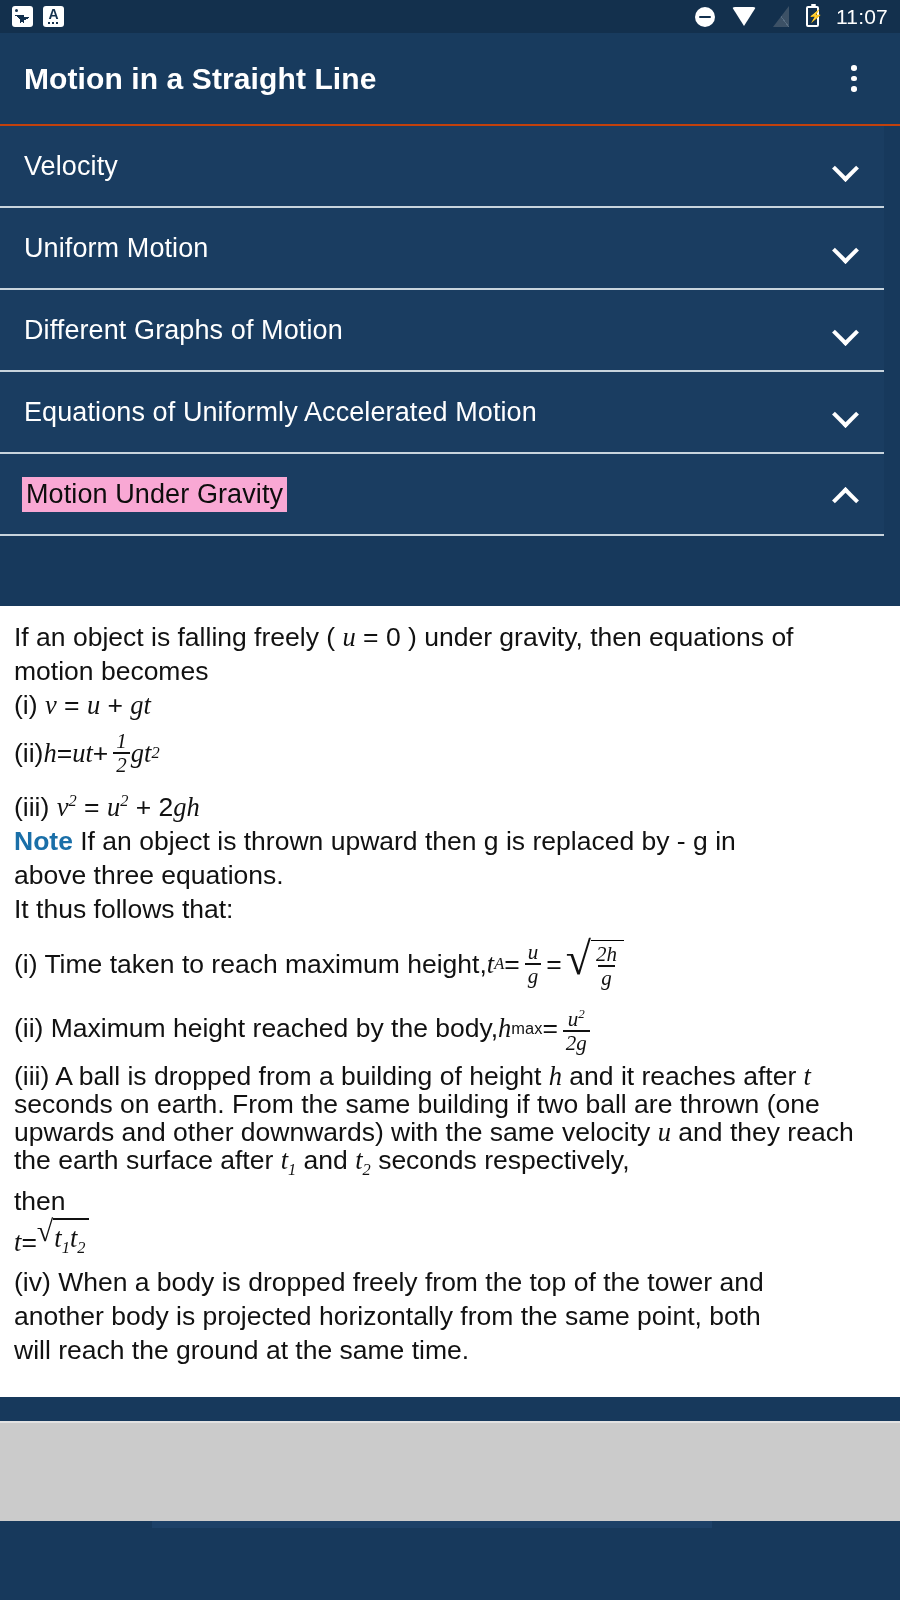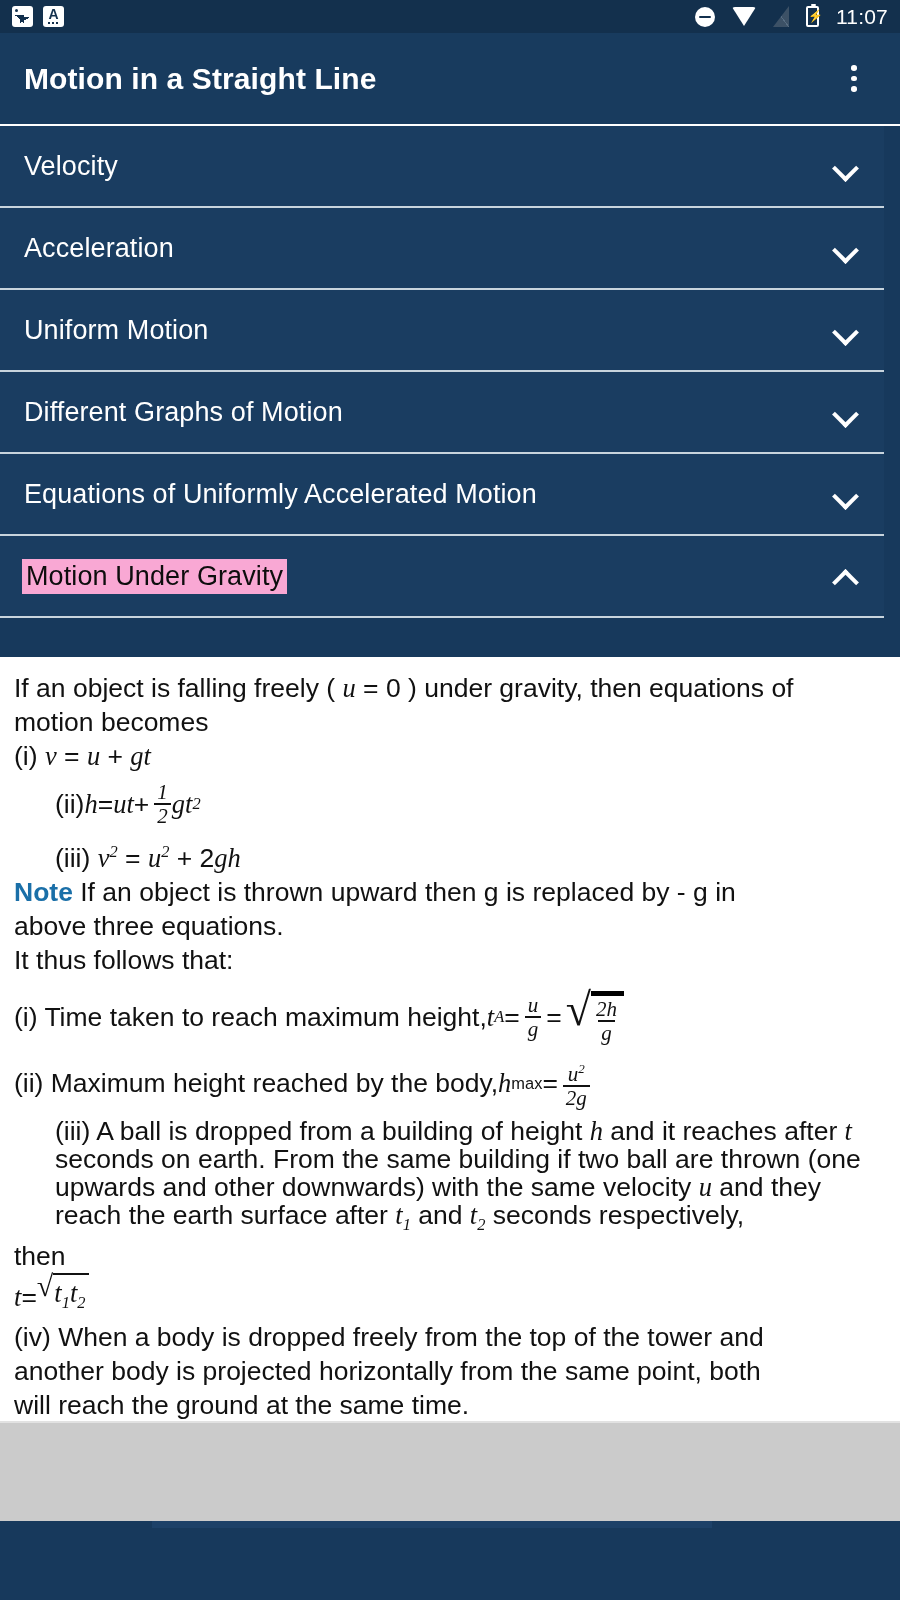--- a/index.html
+++ b/index.html
@@ -52,21 +52,21 @@
   }
   .bat-ico{ width:13px; height:21px; border:2px solid #fff; border-radius:2px; position:relative; background:#13304d;}
   .bat-ico::before{ content:""; position:absolute; left:3px; top:-4px; width:5px; height:2px; background:#fff; border-radius:1px;}
   .bat-ico::after{ content:"\26A1"; position:absolute; left:0; right:0; top:-1px; text-align:center;
                    font-size:12px; line-height:18px; color:#fff; }
 
   
   .appbar{
     position:absolute; left:0; top:33px; width:900px; height:93px;
     background:#183b5e; display:flex; align-items:center; padding:0 24px;
-    border-bottom:2px solid #ffffff;
+    border-bottom:2px solid #c2410c;
   }
   .appbar-title{ color:#ffffff; font-size:30px; font-weight:700; letter-spacing:.1px; }
   .overflow-btn{ margin-left:auto; width:44px; height:44px; display:flex; flex-direction:column;
                  align-items:center; justify-content:center; gap:5px; cursor:pointer; }
   .overflow-btn i{ width:5.5px; height:5.5px; border-radius:50%; background:#fff; display:block; }
 
   
   .acc-list{ position:absolute; left:0; top:126px; width:884px; }
   .acc-item{
     height:82px; background:#1a3d61; display:flex; align-items:center;
@@ -77,47 +77,47 @@
   .chev{ margin-left:auto; width:30px; height:30px; position:relative; }
   .chev::after{
     content:""; position:absolute; left:6px; top:8px; width:15px; height:15px;
     border-right:4px solid #ffffff; border-bottom:4px solid #ffffff;
     transform:rotate(45deg);
   }
   .chev.up::after{ transform:rotate(-135deg); top:12px; }
 
   
   .content{
-    position:absolute; left:0; top:657px; width:900px; height:791px;
+    position:absolute; left:0; top:606px; width:900px; height:791px;
     background:#ffffff; color:#111; padding:14px 14px 0 14px;
     font-family:"Liberation Sans", sans-serif;
     overflow:hidden;
   }
   .c-line{ font-size:26.5px; line-height:34px; color:#111; }
   .it{ font-style:italic; font-family:"Liberation Serif", serif; }
   .note{ color:#1a6fa8; font-weight:700; }
   sup{ font-size:.62em; vertical-align:super; }
   sub{ font-size:.62em; vertical-align:sub; }
 
   .eqrow{ display:flex; align-items:center; font-size:26.5px; line-height:34px; flex-wrap:wrap; }
 
   .frac{ display:inline-flex; flex-direction:column; align-items:center;
          vertical-align:middle; margin:0 5px; font-family:"Liberation Serif", serif; font-style:italic; }
   .frac .num{ font-size:21px; line-height:22px; padding:0 3px; }
   .frac .den{ font-size:21px; line-height:22px; padding:0 3px; border-top:2px solid #111; }
 
   .sqrt{ display:inline-flex; align-items:stretch; vertical-align:middle; margin-left:4px; }
   .sqrt .rad{ font-size:46px; line-height:38px; font-family:"Liberation Serif", serif; }
-  .sqrt .body{ border-top:5px solid #000000; padding:2px 4px 0 2px; display:flex; align-items:flex-end; }
+  .sqrt .body{ border-top:1px solid #000000; padding:2px 4px 0 2px; display:flex; align-items:flex-end; }
 
   .sqrt-sm{ display:inline-flex; align-items:stretch; vertical-align:middle; }
   .sqrt-sm .rad{ font-size:30px; line-height:26px; font-family:"Liberation Serif", serif; }
   .sqrt-sm .body{ border-top:2.5px solid #111; padding:1px 3px 0 1px; }
 
-  .line-gap-a{ margin-top:8px;margin-left:41px; }
+  .line-gap-a{ margin-top:8px; }
   .line-gap-b{ margin-top:14px; }
   .para{ font-size:26.5px; line-height:28px; }
 
   
   .adbar{ position:absolute; left:0; top:1421px; width:900px; height:100px; background:#cbcbcb;
           border-top:2px solid #e2e2e2; }
   .navbar{ position:absolute; left:0; top:1521px; width:900px; height:79px; background:#17395c; }
   .home-ind{ position:absolute; left:152px; top:1521px; width:560px; height:7px; background:#1d4168; }
 </style>
 </head>
@@ -146,24 +146,20 @@
     <div class="overflow-btn">
       <i></i>
       <i></i>
       <i></i>
     </div>
   </div>
 
   <div class="acc-list">
     <div class="acc-item">
       <span class="acc-label">Velocity</span>
-      <span class="chev"></span>
-    </div>
-    <div class="acc-item">
-      <span class="acc-label">Acceleration</span>
       <span class="chev"></span>
     </div>
     <div class="acc-item">
       <span class="acc-label">Uniform Motion</span>
       <span class="chev"></span>
     </div>
     <div class="acc-item">
       <span class="acc-label">Different Graphs of Motion</span>
       <span class="chev"></span>
     </div>

